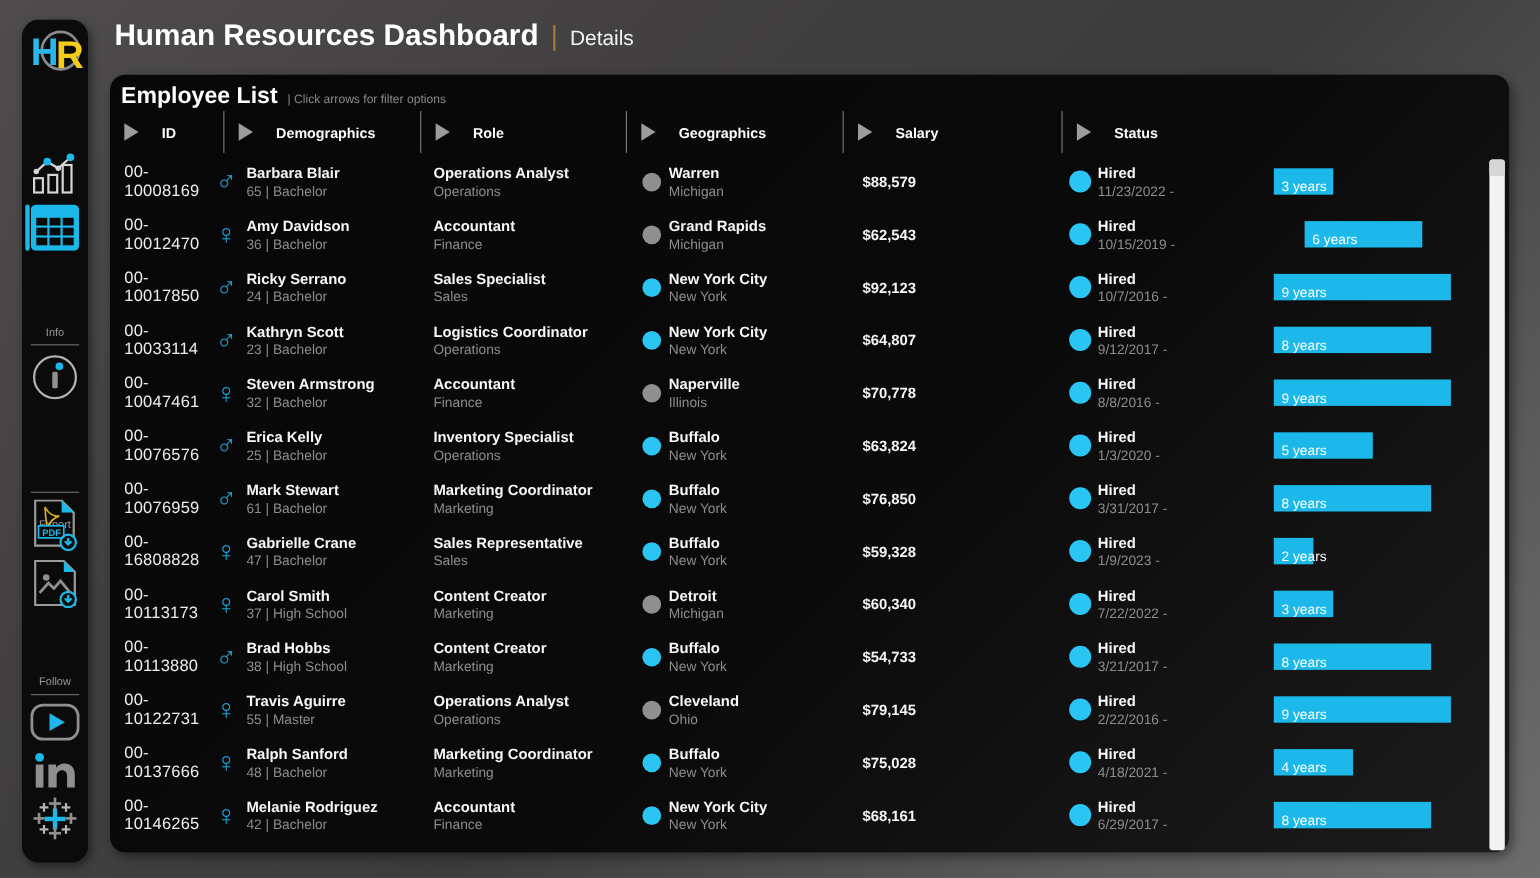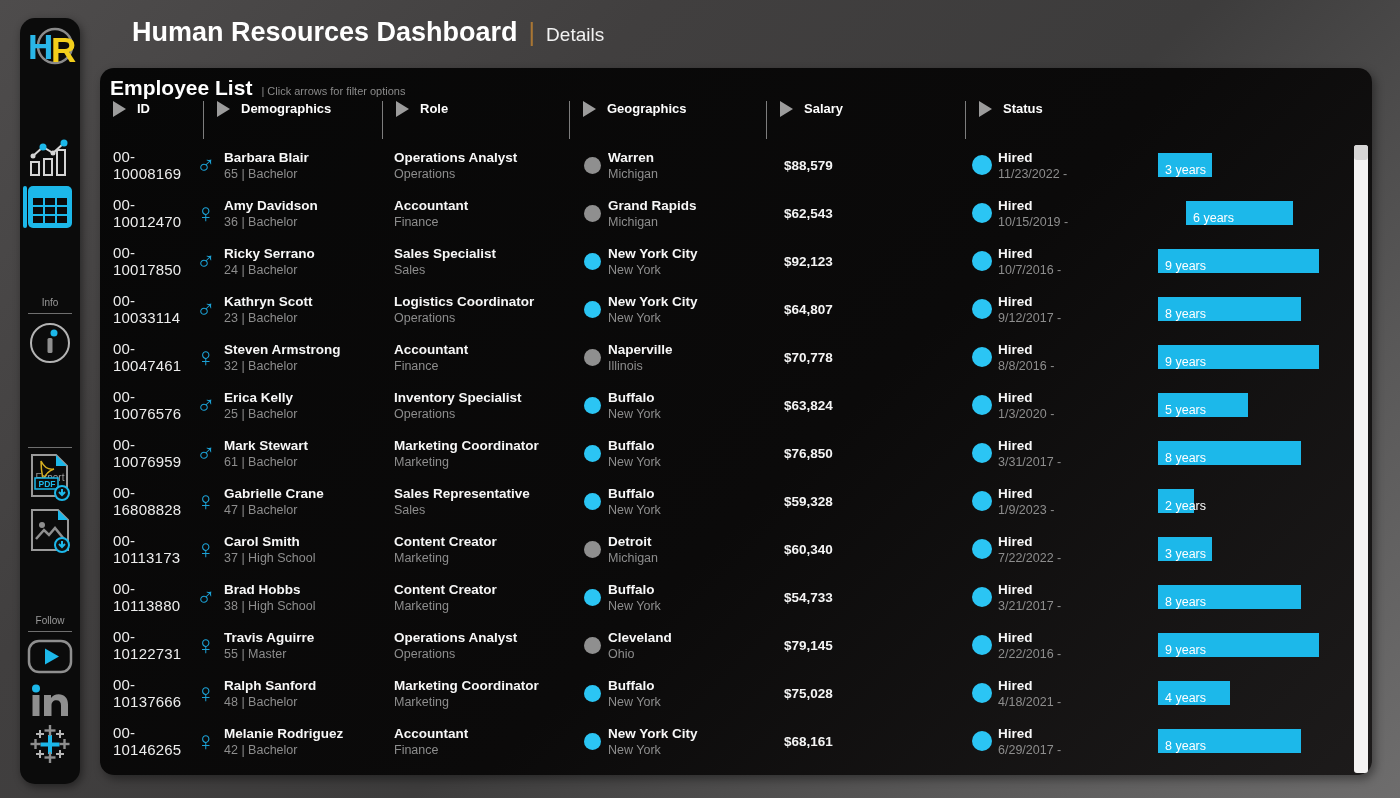--- a/index.html
+++ b/index.html
@@ -9,35 +9,35 @@
   }
   
   .sidebar { position:absolute; left:20px; top:18px; width:60px; height:766px;
     background:#0b0b0b; border-radius:15px; box-shadow:2px 3px 8px rgba(0,0,0,.45); }
   .sidebar .abs { position:absolute; left:0; width:60px; display:flex; justify-content:center; }
   .side-label { color:#9a9a9a; font-size:10px; text-align:center; }
   .side-rule { position:absolute; left:8px; width:44px; border-top:1px solid #6f6f6f; }
   .active-indicator { position:absolute; left:3px; width:4px; border-radius:2px; background:var(--accent); }
   
   .main-title { position:absolute; left:104px; top:17px; color:#fff; font-size:27px; font-weight:bold;
-    display:flex; align-items:baseline; white-space:nowrap;margin-left:28px; }
+    display:flex; align-items:baseline; white-space:nowrap; }
   .main-title .sep { color:#a97634; font-weight:400; font-size:25px; margin:0 11px; }
   .main-title .sub { color:#f2f2f2; font-size:19px; font-weight:normal; }
   
   .panel { position:absolute; left:100px; top:68px; width:1272px; height:707px;
     background:linear-gradient(135deg,#070707 0%,#0b0a0a 55%,#1d1b1b 100%);
     border-radius:14px; box-shadow:3px 4px 10px rgba(0,0,0,.4); }
   .panel-title-row { position:absolute; left:10px; top:8px; display:flex; align-items:baseline; }
   .panel-title { color:#fff; font-size:21px; font-weight:bold; }
   .panel-subtitle { color:#8a8a8a; font-size:11px; margin-left:9px; }
   
   .thead { position:absolute; left:0; top:32px; width:1258px; height:40px;
     display:grid; grid-template-columns:90px 179px 187px 197px 199px 179px 1fr; padding-left:13px; }
-  .hcell { display:flex; align-items:flex-start; height:38px; align-self:center; padding-left:13px;
-    border-left:1px solid #7d7d7d; }
+  .hcell { display:flex; align-items:center; height:38px; align-self:center; padding-left:13px;
+    border-left:1px solid #7d7d7d;gap:10px; }
   .hcell:first-child { border-left:none; padding-left:0; }
   .filter-arrow { width:0; height:0; border-left:13px solid #9c9c9c;
     border-top:8px solid transparent; border-bottom:8px solid transparent; flex:0 0 auto; }
   .hlabel { color:#fdfdfd; font-size:13px; font-weight:bold; margin-left:11px; white-space:nowrap; }
   
   .tbody { position:absolute; left:0; top:73px; width:1258px; }
   .row { display:grid; grid-template-columns:83px 198px 190px 200px 188px 186px 1fr;
     height:48px; padding-left:13px; align-items:center; }
   .cell { display:flex; align-items:center; min-width:0; }
   .cell-id { color:#ededed; font-size:15px; letter-spacing:.2px; }

